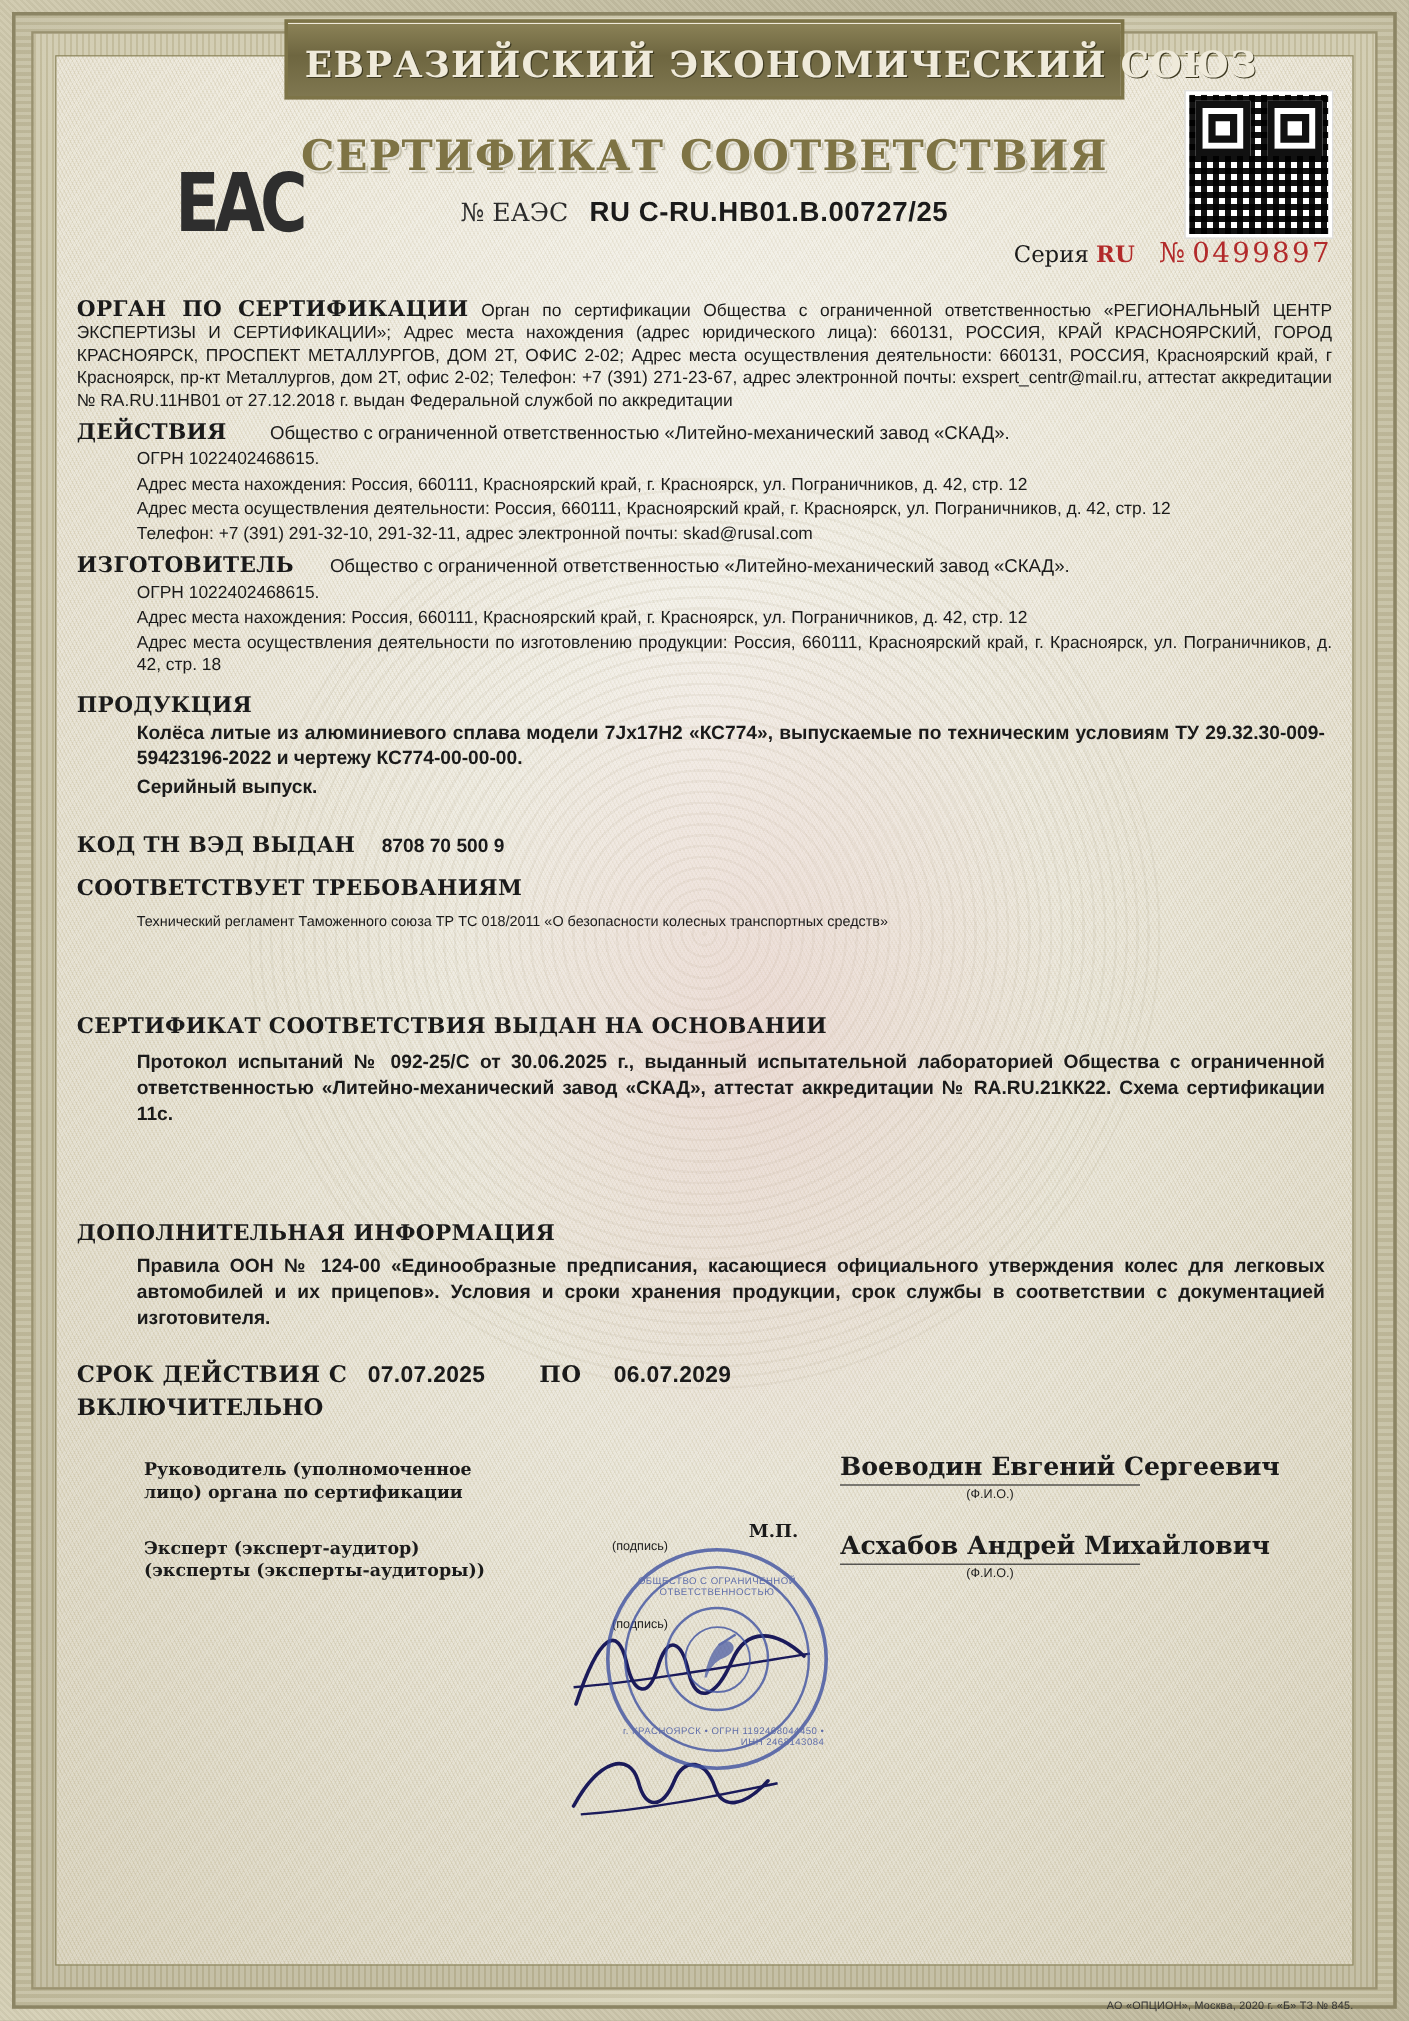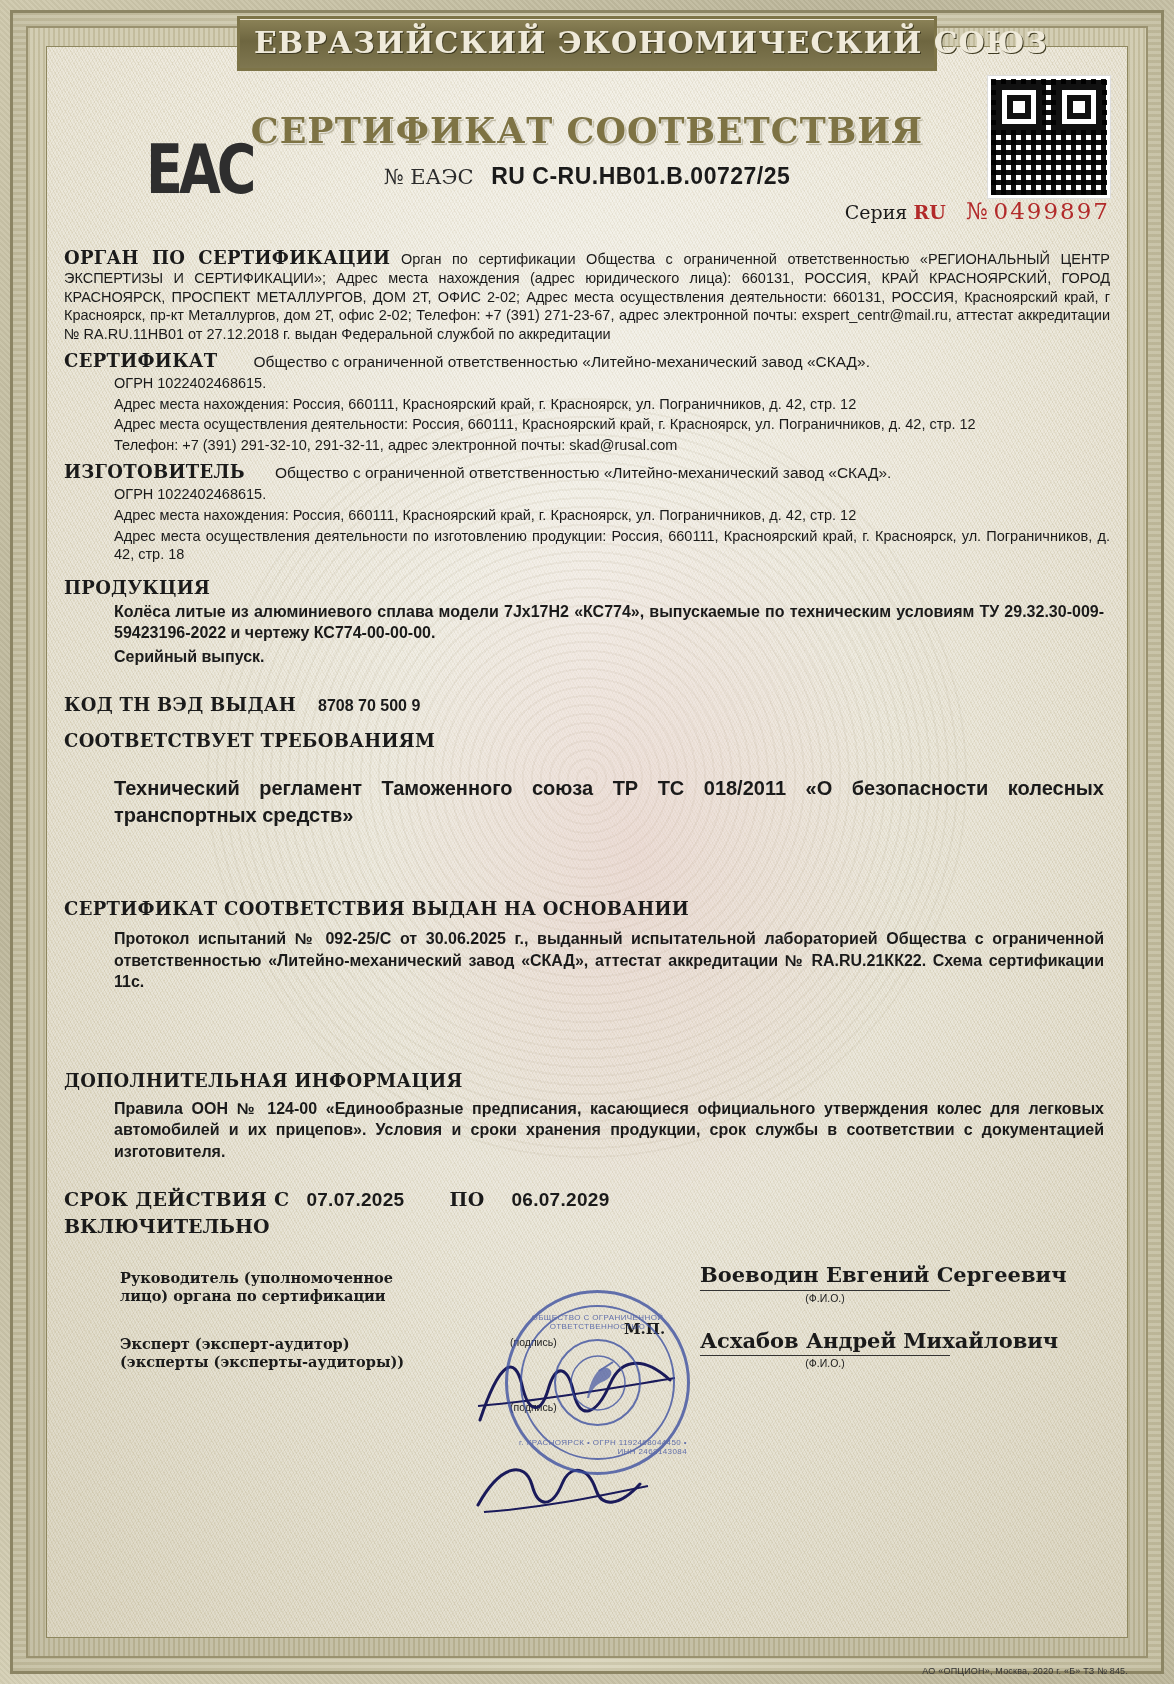--- a/index.html
+++ b/index.html
@@ -76,21 +76,21 @@
   
   .banner-wrap {
     position: absolute;
     top: -30px; left: 50%;
     transform: translateX(-50%);
     width: 700px;
   }
   .banner {
     border: 3px solid #7d7448;
     background: linear-gradient(180deg,#8b8257 0%, #6e6640 45%, #7f7750 100%);
-    padding: 6px 14px 8px 14px;
+    padding: 18px 14px 8px 14px;
     box-shadow: 0 1px 0 #efeada inset;
     text-align: center;
   }
   .banner-text {
     font-family: "DejaVu Serif", serif;
     font-weight: bold;
     font-size: 30px;
     letter-spacing: 1px;
     color: #efeada;
     text-shadow: 1px 1px 0 #3e3a22;
@@ -200,27 +200,27 @@
 
   .prod-text {
     font-weight: bold;
     font-size: 16px;
     line-height: 1.35;
     text-align: justify;
     padding-left: 50px;
     padding-right: 6px;
   }
   .req-text {
-    font-weight: bold;
-    font-size: 20px;
+    font-weight: normal;
+    font-size: 12px;
     line-height: 1.35;
     text-align: justify;
     padding-left: 50px;
     padding-right: 6px;
-    margin-top: 23px;
+    margin-top: 8px;
   }
   .basis-text {
     font-weight: bold;
     font-size: 16px;
     line-height: 1.35;
     text-align: justify;
     padding-left: 50px;
     padding-right: 6px;
     margin-top: 8px;
   }
@@ -384,21 +384,21 @@
 
     <div class="body">
 
       <p class="just">
         <span class="sect-title">ОРГАН ПО СЕРТИФИКАЦИИ</span>
         <span>Орган по сертификации Общества с ограниченной ответственностью «РЕГИОНАЛЬНЫЙ ЦЕНТР ЭКСПЕРТИЗЫ И СЕРТИФИКАЦИИ»; Адрес места нахождения (адрес юридического лица): 660131, РОССИЯ, КРАЙ КРАСНОЯРСКИЙ, ГОРОД КРАСНОЯРСК, ПРОСПЕКТ МЕТАЛЛУРГОВ, ДОМ 2Т, ОФИС 2-02; Адрес места осуществления деятельности: 660131, РОССИЯ, Красноярский край, г Красноярск, пр-кт Металлургов, дом 2Т, офис 2-02; Телефон: +7 (391) 271-23-67, адрес электронной почты: exspert_centr@mail.ru, аттестат аккредитации № RA.RU.11НВ01 от 27.12.2018 г. выдан Федеральной службой по аккредитации</span>
       </p>
 
       <div class="org-block mt12">
         <p>
-          <span class="sect-title">СЕРТИФИКАТ</span>
+          <span class="sect-title">ДЕЙСТВИЯ</span>
           <span class="big" style="margin-left:28px">Общество с ограниченной ответственностью «Литейно-механический завод «СКАД».</span>
         </p>
         <p class="indent2">ОГРН 1022402468615.</p>
         <p class="indent2">Адрес места нахождения: Россия, 660111, Красноярский край, г. Красноярск, ул. Пограничников, д. 42, стр. 12</p>
         <p class="indent2 just">Адрес места осуществления деятельности: Россия, 660111, Красноярский край, г. Красноярск, ул. Пограничников, д. 42, стр. 12</p>
         <p class="indent2">Телефон: +7 (391) 291-32-10, 291-32-11, адрес электронной почты: skad@rusal.com</p>
       </div>
 
       <div class="org-block mt8">
         <p>

